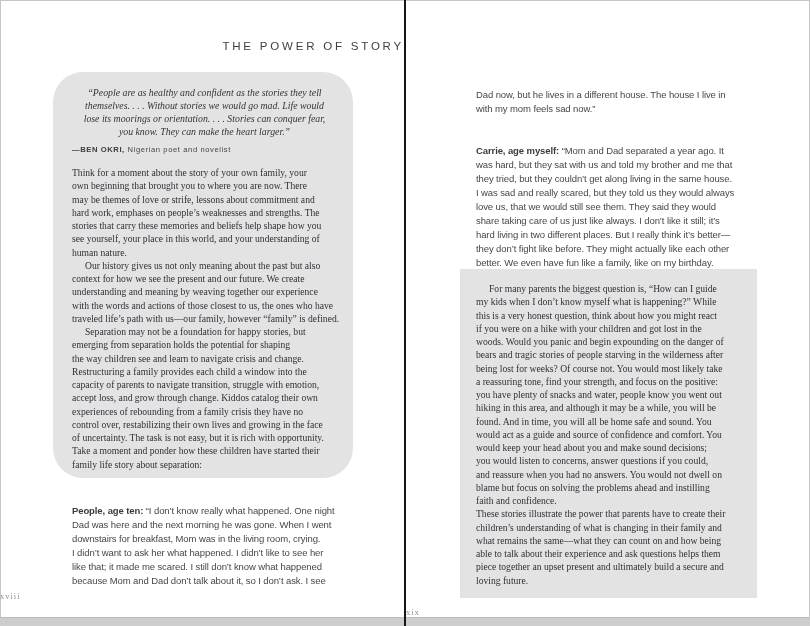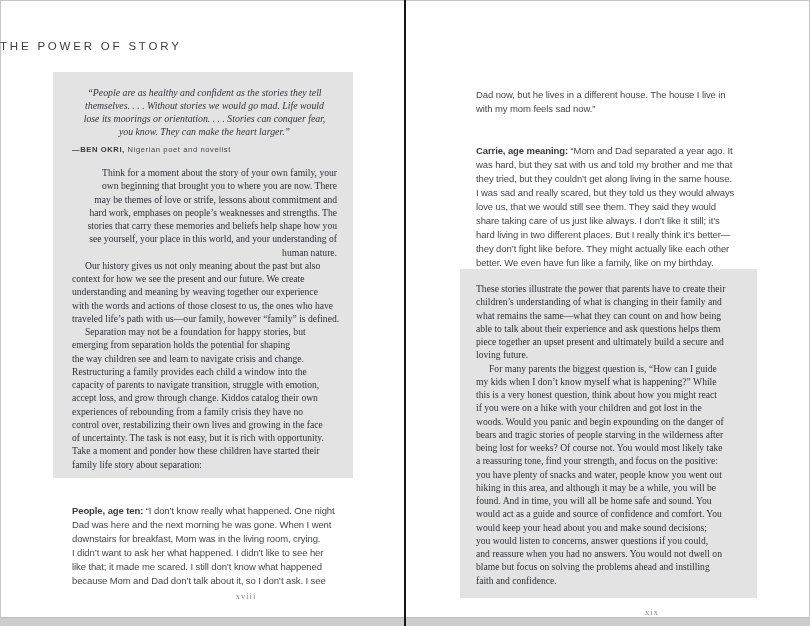--- a/index.html
+++ b/index.html
@@ -9,56 +9,56 @@
     overflow:hidden;
     font-family:"Liberation Sans", sans-serif;
   }
   .page { position:absolute; top:0; width:404px; height:618px; overflow:hidden; }
   .page.left  { left:0; }
   .page.right { left:406px;margin-top:16px; }
   .divider { position:absolute; left:404px; top:0; width:2px; height:626px; background:#161616; z-index:3; }
   .bottom-strip { position:absolute; left:0; bottom:0; width:810px; height:8px; background:#cdcdcd; border-top:1px solid #bdbdbd; z-index:2; }
 
   .chapter-title {
-    position:absolute; top:40px; left:0; width:100%; text-align:left;
+    position:absolute; top:40px; left:0; width:100%; text-align:right;
     font-size:11.5px; letter-spacing:2.8px; color:#3e3f44; font-weight:500;
   }
 
   .graybox { position:absolute; background:#e3e3e4; box-sizing:border-box; overflow:hidden; }
-  .graybox.left-gray  { left:53px; top:72px;  width:300px; height:406px; padding:14px 16px 12px 19px; }
+  .graybox.left-gray  { left:53px; top:72px;  width:300px; height:406px; padding:14px 16px 12px 19px;border-radius:30px; }
   .graybox.right-gray { left:54px; top:253px; width:297px; height:329px; padding:13px 16px 12px 16px; }
 
   .quote {
     font-family:"Liberation Serif", serif; font-style:italic;
     font-size:9.8px; line-height:13px; color:#33343a;
     text-align:center; white-space:pre;
   }
   .attribution { text-align:left; margin-top:7px; font-size:7.6px; letter-spacing:0.6px; color:#46464c; }
   .attribution .attr-name { font-weight:bold; color:#3a3a40; }
 
   .serif-para {
     font-family:"Liberation Serif", serif;
     font-size:9.6px; line-height:13.25px; color:#2f3036;
     white-space:pre; margin:0;
   }
-  .serif-para.first { margin-top:12px;text-align:right; }
+  .serif-para.first { margin-top:12px; }
   .serif-para.indent { text-indent:13px; }
 
   .sans-block {
     font-size:9.5px; line-height:14px; letter-spacing:-0.1px;
     color:#46474d; white-space:pre;
   }
   .sans-block b { color:#3a3b41; }
   .mattie-block { position:absolute; left:72px; top:504px; width:320px; }
   .right-top-block { position:absolute; left:70px; top:44px; width:325px; }
 
   .pagenum {
-    position:absolute; top:591px; left:0; width:100%; text-align:center;
+    position:absolute; top:591px; left:0; width:100%; text-align:left;
     font-family:"Liberation Serif", serif;
-    font-size:8.5px; letter-spacing:1px; color:#8f8f94;padding-left:44px;
+    font-size:8.5px; letter-spacing:1px; color:#8f8f94;
   }
 </style>
 </head>
 <body>
 
 <div class="canvas">
 
   <div class="page left">
     <div class="chapter-title">THE POWER OF STORY</div>
 
@@ -102,58 +102,58 @@
 
     <div class="pagenum">xviii</div>
   </div>
 
   <div class="divider"></div>
 
   <div class="page right">
     <div class="sans-block right-top-block">
       <div>Dad now, but he lives in a different house. The house I live in
 with my mom feels sad now.”</div>
-      <div><b>Carrie, age meaning:</b><span> “Mom and Dad separated a year ago. It
+      <div><b>Carrie, age myself:</b><span> “Mom and Dad separated a year ago. It
 was hard, but they sat with us and told my brother and me that
 they tried, but they couldn’t get along living in the same house.
 I was sad and really scared, but they told us they would always
 love us, that we would still see them. They said they would
 share taking care of us just like always. I don’t like it still; it’s
 hard living in two different places. But I really think it’s better—
 they don’t fight like before. They might actually like each other
 better. We even have fun like a family, like on my birthday.
 Sometimes I feel different from my friends, but it’s really not that
 bad. I love my parents and they love me. We’re still mostly a
 family; it just works a little different now.”</span></div>
     </div>
 
     <div class="graybox right-gray">
-      <p class="serif-para" style="margin-top:0">These stories illustrate the power that parents have to create their
-children’s understanding of what is changing in their family and
-what remains the same—what they can count on and how being
-able to talk about their experience and ask questions helps them
-piece together an upset present and ultimately build a secure and
-loving future.</p>
       <p class="serif-para indent">For many parents the biggest question is, “How can I guide
 my kids when I don’t know myself what is happening?” While
 this is a very honest question, think about how you might react
 if you were on a hike with your children and got lost in the
 woods. Would you panic and begin expounding on the danger of
 bears and tragic stories of people starving in the wilderness after
 being lost for weeks? Of course not. You would most likely take
 a reassuring tone, find your strength, and focus on the positive:
 you have plenty of snacks and water, people know you went out
 hiking in this area, and although it may be a while, you will be
 found. And in time, you will all be home safe and sound. You
 would act as a guide and source of confidence and comfort. You
 would keep your head about you and make sound decisions;
 you would listen to concerns, answer questions if you could,
 and reassure when you had no answers. You would not dwell on
 blame but focus on solving the problems ahead and instilling
 faith and confidence.</p>
+      <p class="serif-para" style="margin-top:0">These stories illustrate the power that parents have to create their
+children’s understanding of what is changing in their family and
+what remains the same—what they can count on and how being
+able to talk about their experience and ask questions helps them
+piece together an upset present and ultimately build a secure and
+loving future.</p>
     </div>
 
     <div class="pagenum">xix</div>
   </div>
 
   <div class="bottom-strip"></div>
 
 </div>
 
 </body></html>

